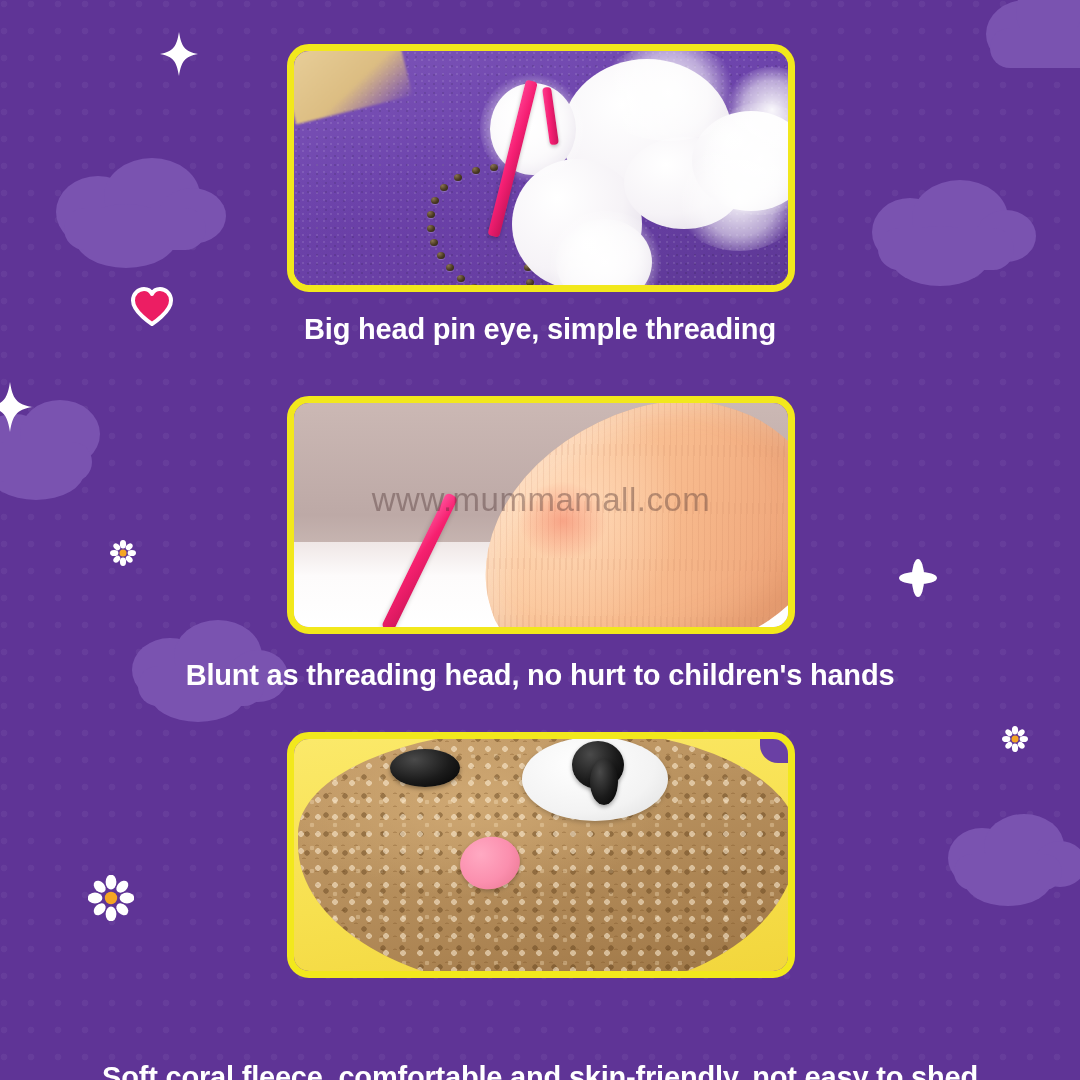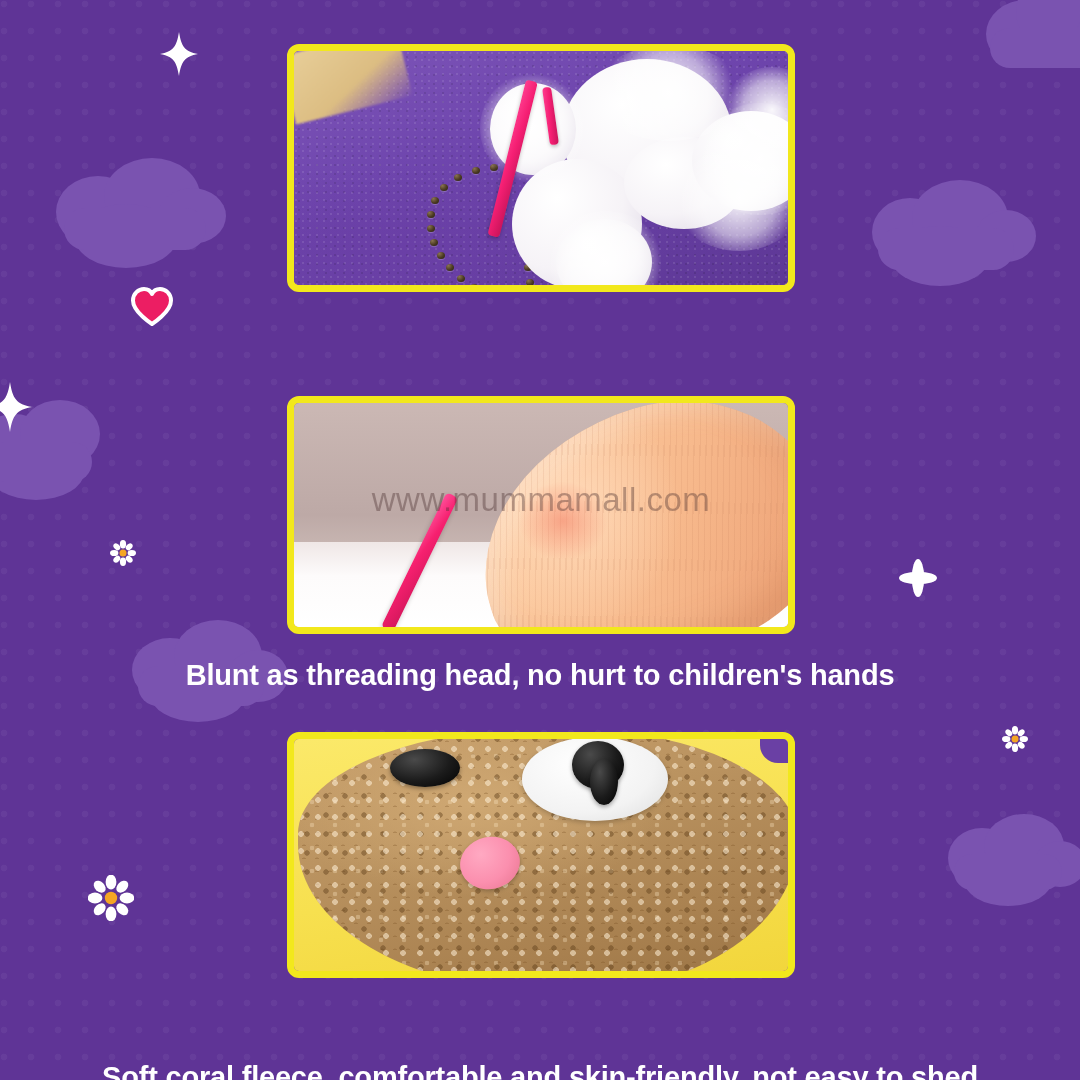--- a/index.html
+++ b/index.html
@@ -30,21 +30,21 @@
   .cloud svg { display:block; }
 
   
   .deco { position:absolute; }
   .deco svg { display:block; }
 
   
   .panel {
     position:absolute;
     border:7px solid #F2E81C;
-    border-radius:12px;
+    border-radius:22px;
     overflow:hidden;
     background:#7a4fb0;
   }
   .photo { position:absolute; inset:0; overflow:hidden; }
 
   
   .caption {
     position:absolute;
     left:0; width:1080px;
     text-align:center;
@@ -382,20 +382,21 @@
         <div class="yarnfuzz" style="left:252px; top:160px; width:118px; height:104px;"></div>
         <div class="yarnfuzz" style="left:300px; top:-6px; width:150px; height:96px;"></div>
         <div class="yarnfuzz" style="left:430px; top:16px; width:96px;  height:86px;"></div>
       </div>
 
       <div class="needle1" style="left:232px; top:30px; width:12px; height:160px; transform:rotate(14deg); transform-origin:50% 0%;"></div>
       <div class="needle1" style="left:252px; top:36px; width:9px; height:58px; transform:rotate(-8deg);"></div>
     </div>
   </div>
 
+  <div class="caption" style="top:313px; font-size:29px;">Big head pin eye, simple threading</div>
 
   <div class="panel" style="left:287px; top:396px; width:508px; height:238px;">
     <div class="photo">
       <div class="p2bg"></div>
       <div class="p2table"></div>
 
       <div class="finger" style="left:182px; top:6px; width:350px; height:250px; transform:rotate(-17deg);">
         <div class="fingerlines"></div>
       </div>
       <div class="fingerblush" style="left:224px; top:78px; width:90px; height:80px;"></div>

